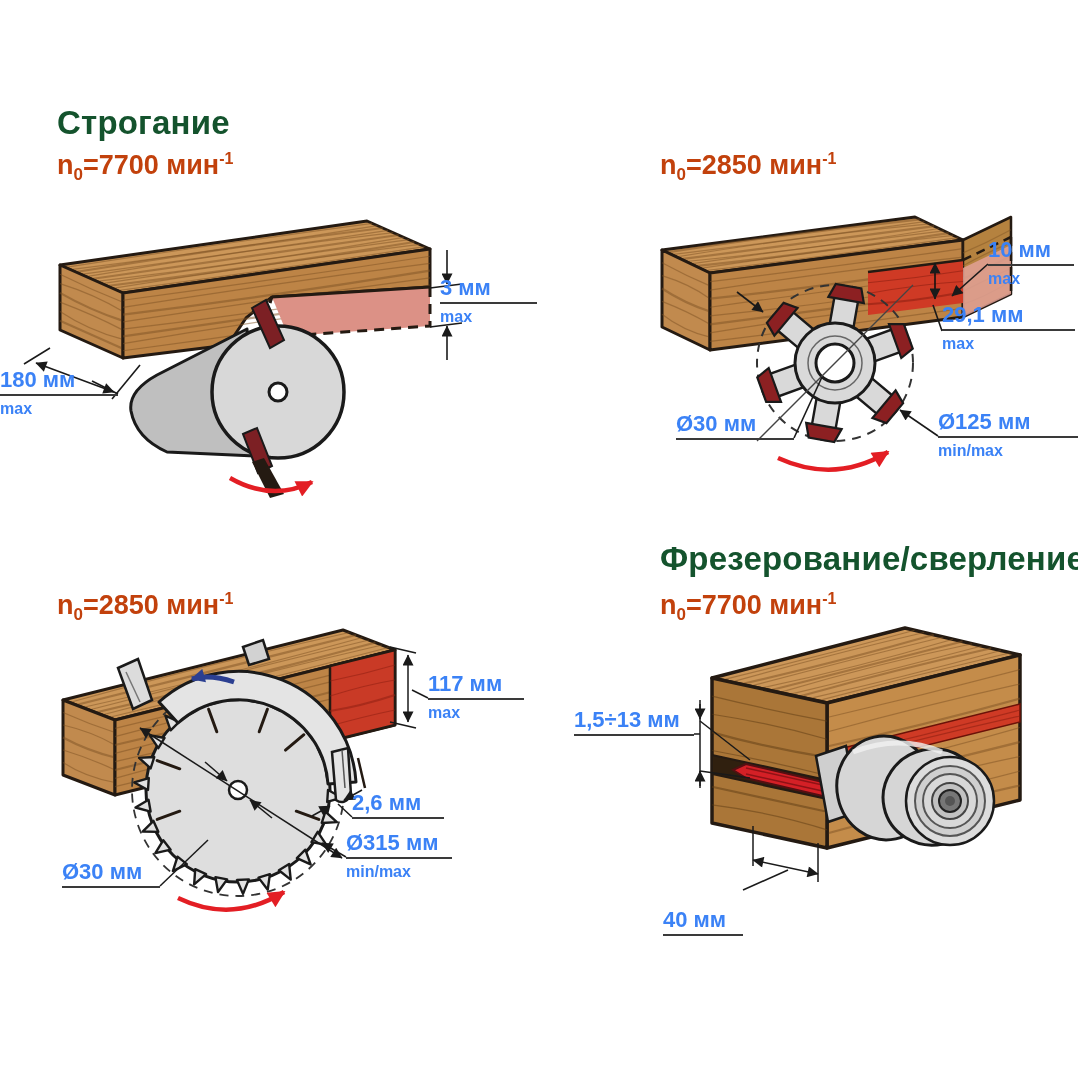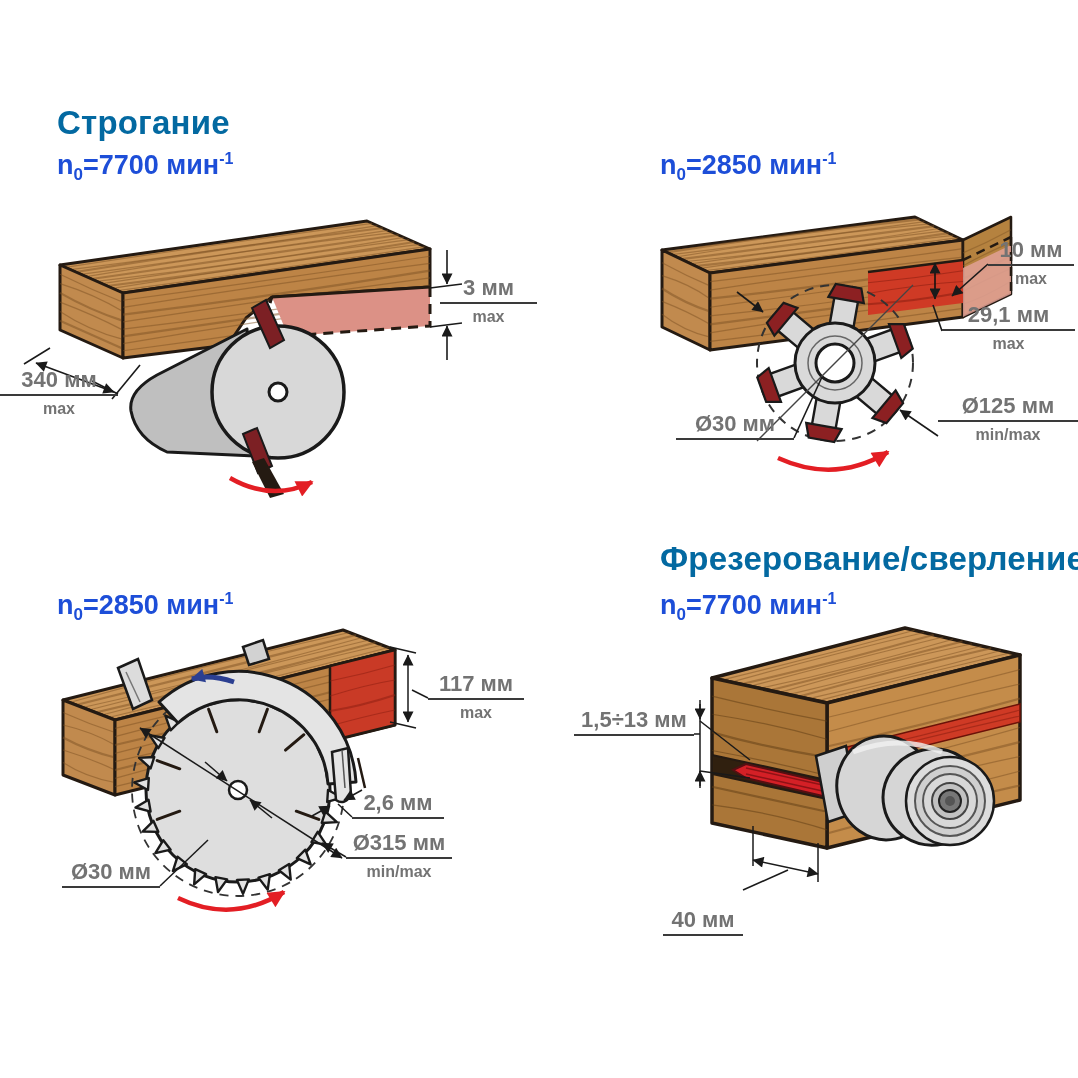--- a/index.html
+++ b/index.html
@@ -1,23 +1,23 @@
 <!DOCTYPE html>
 <html><head>
 <meta charset="utf-8">
 <style>
   html,body{margin:0;padding:0;background:#fff;}
   .stage{position:relative;width:1078px;height:1078px;background:#ffffff;overflow:hidden;
          font-family:"Liberation Sans",sans-serif;color:#2d2d2d;}
   svg.illus{position:absolute;left:0;top:0;z-index:1;}
-  .title{position:absolute;z-index:2;font-size:33px;font-weight:700;color:#0369a1;white-space:nowrap;letter-spacing:.2px;}
-  .speed{position:absolute;z-index:2;font-size:27px;font-weight:700;color:#1d4ed8;white-space:nowrap;}
+  .title{position:absolute;z-index:2;font-size:33px;font-weight:700;color:#14532d;white-space:nowrap;letter-spacing:.2px;}
+  .speed{position:absolute;z-index:2;font-size:27px;font-weight:700;color:#c2410c;white-space:nowrap;}
   .speed sub{font-size:17px;vertical-align:-6px;}
   .speed sup{font-size:16px;vertical-align:10px;}
-  .dim{position:absolute;z-index:2;text-align:center;color:#737373;}
+  .dim{position:absolute;z-index:2;text-align:left;color:#3b82f6;}
   .dim .val{display:block;font-size:22px;font-weight:700;line-height:24px;padding-bottom:2px;
             border-bottom:2px solid #3a3a3a;white-space:nowrap;}
   .dim .qual{display:block;font-size:16px;font-weight:700;line-height:26px;white-space:nowrap;}
 </style>
 </head>
 <body>
 
 <div class="stage">
 
 <svg class="illus" width="1078" height="1078" viewBox="0 0 1078 1078">
@@ -383,37 +383,37 @@
   <div class="speed" style="left:57px;top:590px"><span>n</span><sub>0</sub><span>=2850 мин</span><sup>-1</sup></div>
 
   <div class="title" style="left:660px;top:540px">Фрезерование/сверление</div>
   <div class="speed" style="left:660px;top:590px"><span>n</span><sub>0</sub><span>=7700 мин</span><sup>-1</sup></div>
 
   <div class="dim" style="left:440px;top:276px;width:97px">
     <span class="val">3 мм</span>
       <span class="qual">max</span>
   </div>
   <div class="dim" style="left:0px;top:368px;width:118px">
-    <span class="val">340 мм</span>
+    <span class="val">180 мм</span>
       <span class="qual">max</span>
   </div>
 
   <div class="dim" style="left:988px;top:238px;width:86px">
     <span class="val">10 мм</span>
       <span class="qual">max</span>
   </div>
   <div class="dim" style="left:942px;top:303px;width:133px">
     <span class="val">29,1 мм</span>
       <span class="qual">max</span>
   </div>
   <div class="dim" style="left:676px;top:412px;width:118px">
     <span class="val">Ø30 мм</span>
       <span class="qual"></span>
   </div>
-  <div class="dim" style="left:938px;top:394px;width:140px">
+  <div class="dim" style="left:938px;top:410px;width:140px">
     <span class="val">Ø125 мм</span>
       <span class="qual">min/max</span>
   </div>
 
   <div class="dim" style="left:428px;top:672px;width:96px">
     <span class="val">117 мм</span>
       <span class="qual">max</span>
   </div>
   <div class="dim" style="left:352px;top:791px;width:92px">
     <span class="val">2,6 мм</span>

